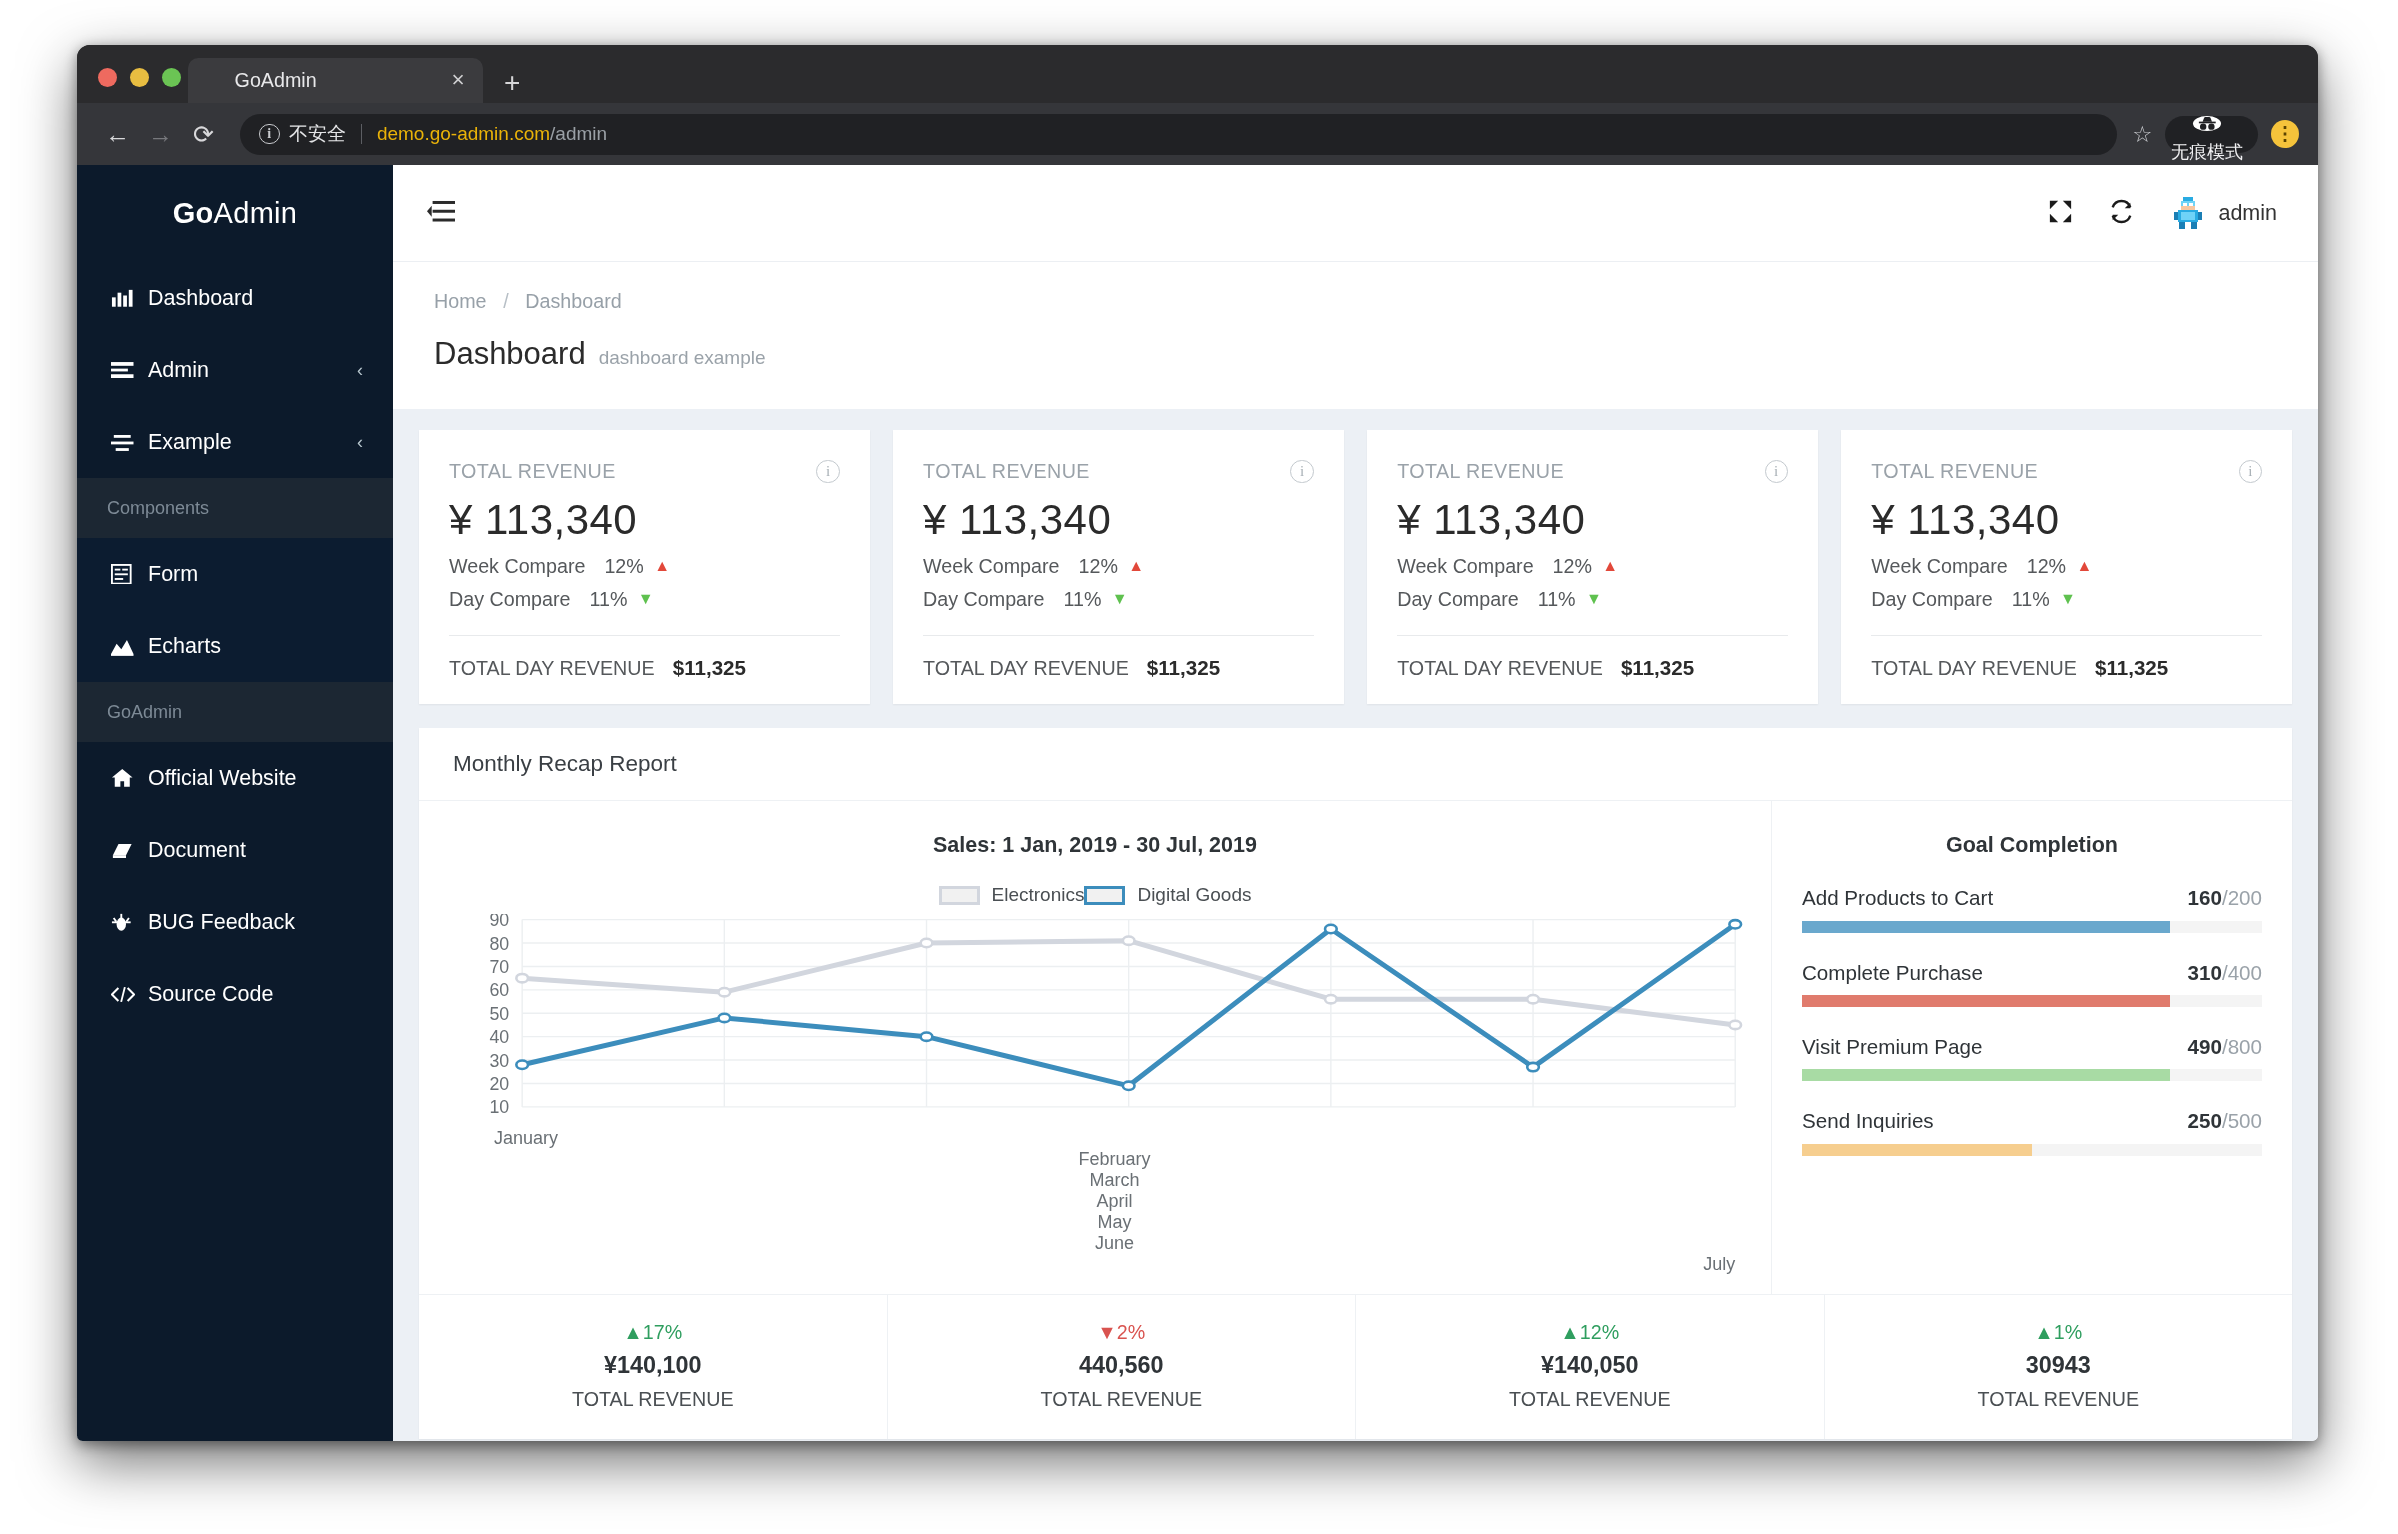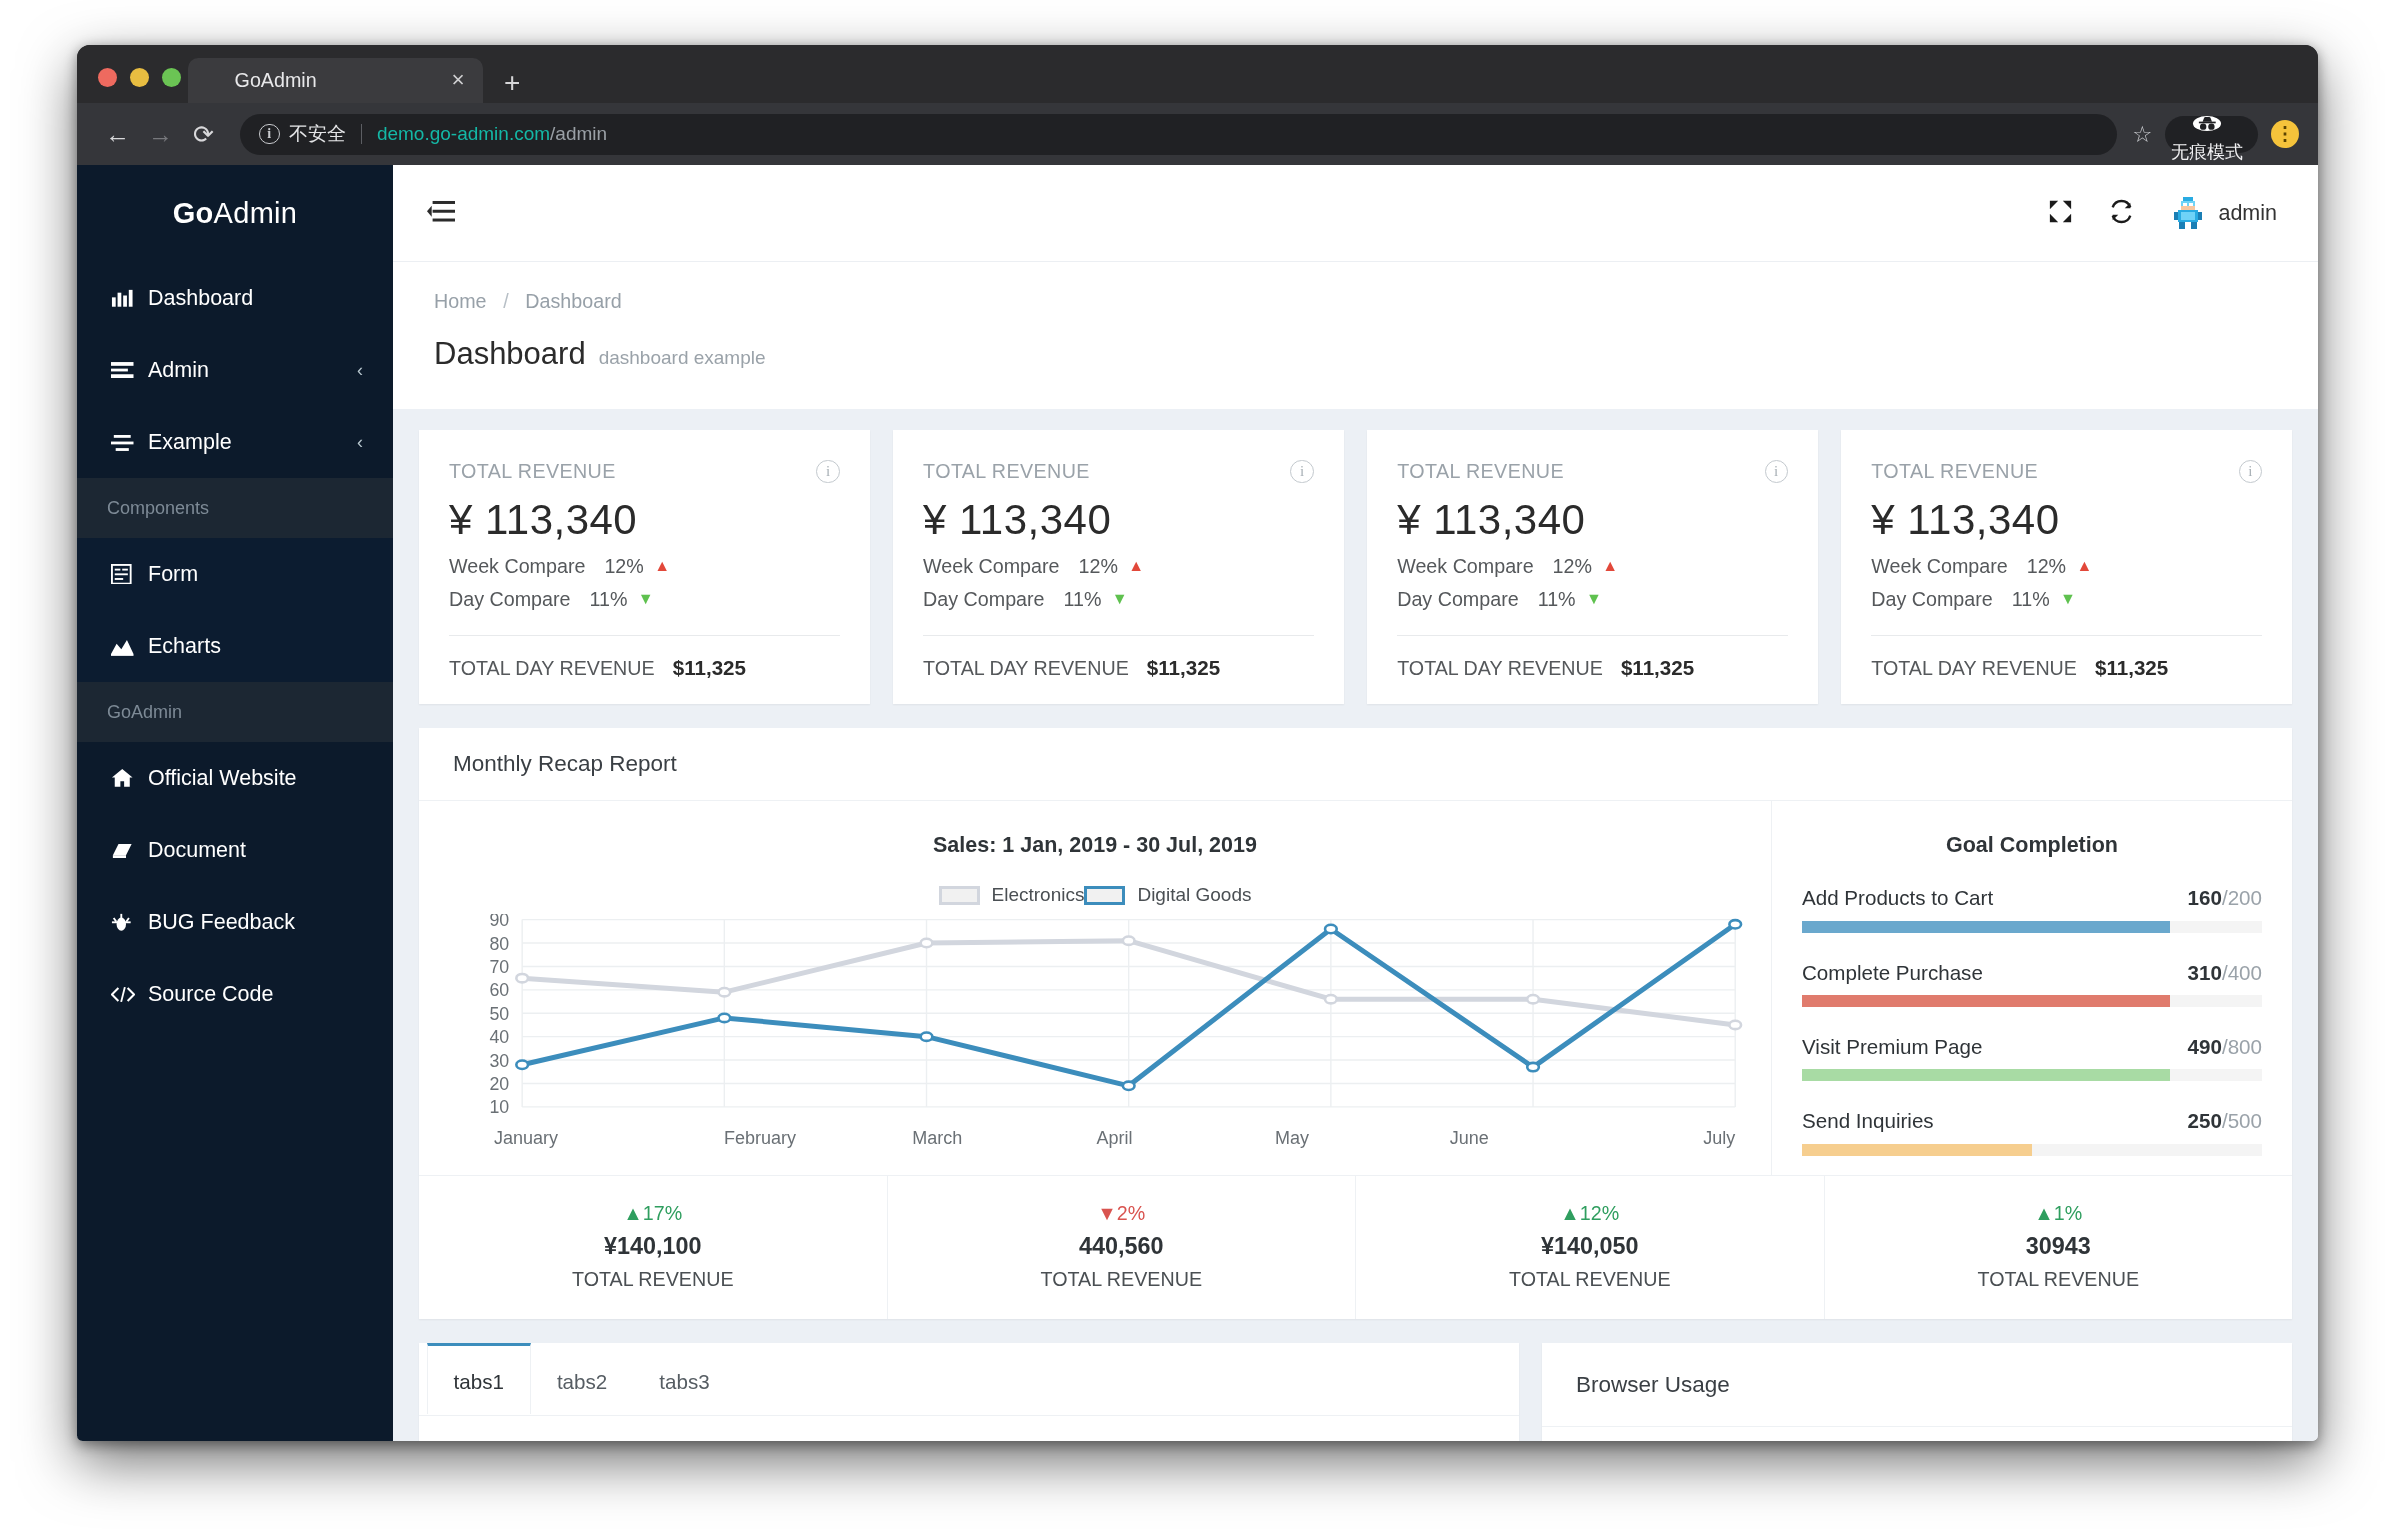--- a/index.html
+++ b/index.html
@@ -83,21 +83,21 @@
     padding: 0 19px; min-width: 0;
   }
   #not-secure-icon {
     width: 20.6px; height: 20.6px; border: 1.9px solid #c9cbcf; border-radius: 50%;
     color: #c9cbcf; font-size: 14px; font-weight: bold; text-align: center;
     line-height: 17px; flex: 0 0 20.6px; font-family: "Liberation Serif", serif;
   }
   #not-secure-text { color: #e3e4e6; font-size: 19px; margin-left: 9.4px; white-space: nowrap; }
   #omnibox-sep { width: 0.9px; height: 20.6px; background: #5c5e63; margin: 0 15px; }
   #url-text { font-size: 19px; white-space: nowrap; overflow: hidden; }
-  #url-text .host { color: #14b8a6; }
+  #url-text .host { color: #eab308; }
   #url-text .path { color: #9aa0a6; }
   #star-icon { color: #c9cbcf; font-size: 22.5px; margin-left: 15px; }
   #incognito-badge {
     margin-left: 13px; height: 37px; background: #202124; border-radius: 19px;
     display: flex; align-items: center; padding: 0 15px 0 5.6px; gap: 9.4px; flex-direction: column;
   }
   .incog-circle {
     width: 28px; height: 28px; border-radius: 50%; background: #ffffff;
     display: flex; align-items: center; justify-content: center;
   }
@@ -646,21 +646,21 @@
                       <text x="48" y="88" text-anchor="end" fill="#6a7075" font-size="19" font-family="&quot;Liberation Sans&quot;, sans-serif" transform="translate(48,0) scale(0.7230657989877078,1) translate(-48,0)">60</text>
                       <text x="48" y="113" text-anchor="end" fill="#6a7075" font-size="19" font-family="&quot;Liberation Sans&quot;, sans-serif" transform="translate(48,0) scale(0.7230657989877078,1) translate(-48,0)">50</text>
                       <text x="48" y="138" text-anchor="end" fill="#6a7075" font-size="19" font-family="&quot;Liberation Sans&quot;, sans-serif" transform="translate(48,0) scale(0.7230657989877078,1) translate(-48,0)">40</text>
                       <text x="48" y="163" text-anchor="end" fill="#6a7075" font-size="19" font-family="&quot;Liberation Sans&quot;, sans-serif" transform="translate(48,0) scale(0.7230657989877078,1) translate(-48,0)">30</text>
                       <text x="48" y="188" text-anchor="end" fill="#6a7075" font-size="19" font-family="&quot;Liberation Sans&quot;, sans-serif" transform="translate(48,0) scale(0.7230657989877078,1) translate(-48,0)">20</text>
                       <text x="48" y="213" text-anchor="end" fill="#6a7075" font-size="19" font-family="&quot;Liberation Sans&quot;, sans-serif" transform="translate(48,0) scale(0.7230657989877078,1) translate(-48,0)">10</text>
                     </g>
                 </svg>
               </div>
 
-              <div id="xaxis" style="padding-left: 47px; padding-right: 7.8px;">
+              <div id="xaxis" style="padding-left: 47px; padding-right: 7.8px; flex-direction: column;">
                   <div class="xtick">January</div>
                   <div class="xtick">February</div>
                   <div class="xtick">March</div>
                   <div class="xtick">April</div>
                   <div class="xtick">May</div>
                   <div class="xtick">June</div>
                   <div class="xtick">July</div>
                 </div>
             </div>
 

